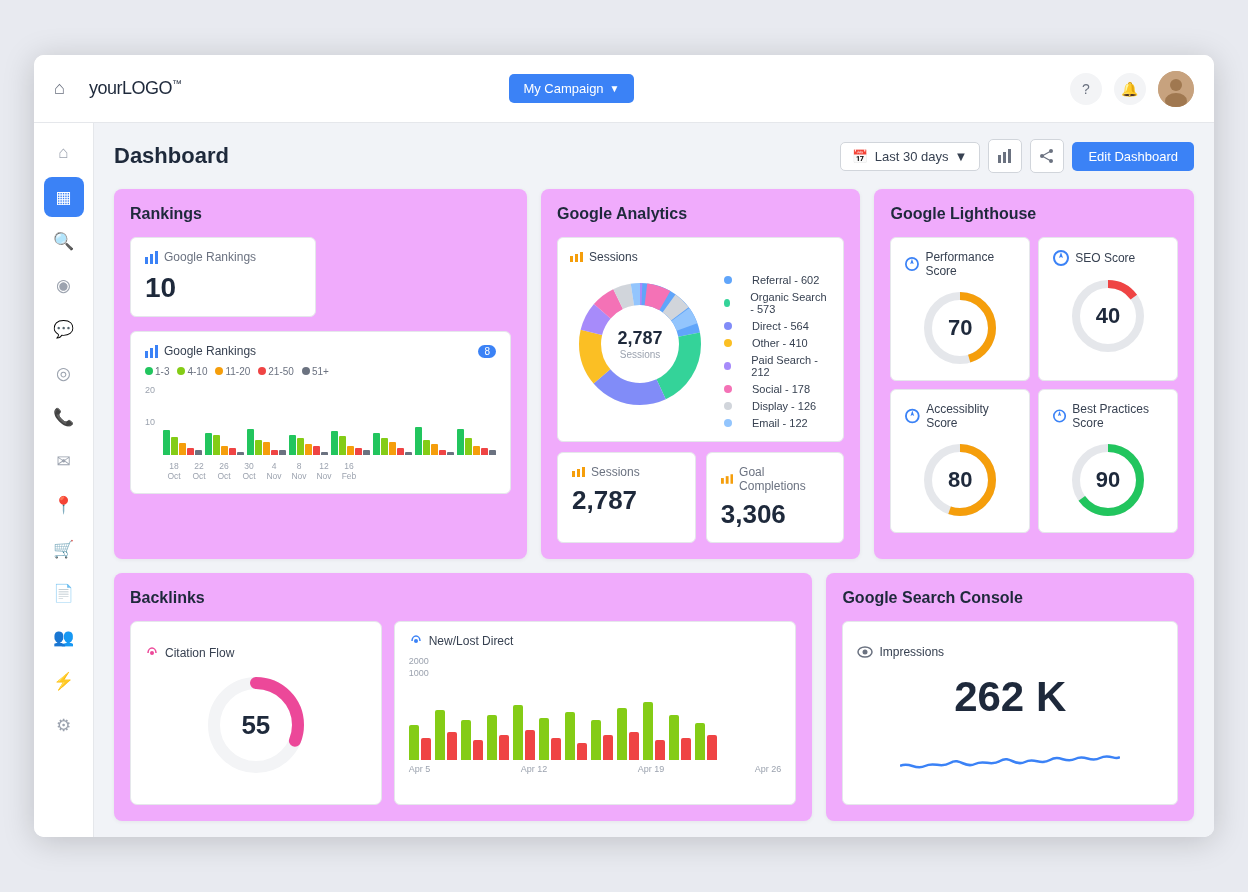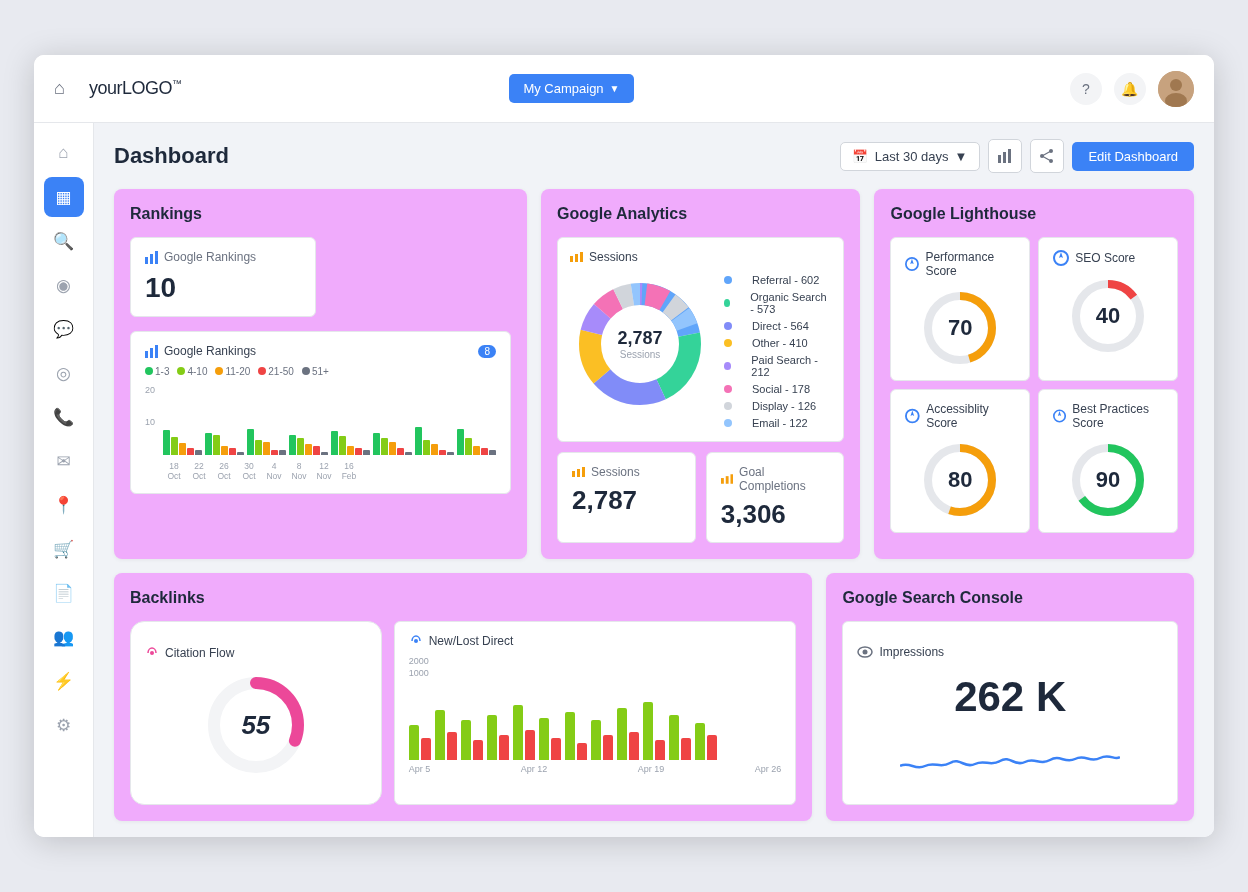--- a/index.html
+++ b/index.html
@@ -54,23 +54,23 @@
     .sessions-bottom { display: grid; grid-template-columns: 1fr 1fr; gap: 10px; margin-top: 10px; }
     .stat-card { background: #fff; border: 1px solid #e5e7eb; border-radius: 6px; padding: 12px 14px; }
     .stat-header { display: flex; align-items: center; gap: 6px; font-size: 12px; color: #6b7280; margin-bottom: 6px; }
     .stat-value { font-size: 26px; font-weight: 600; color: #1e293b; }
     .lighthouse-grid { display: grid; grid-template-columns: 1fr 1fr; gap: 8px; }
     .lh-card { background: #fff; border: 1px solid #e5e7eb; border-radius: 6px; padding: 12px 14px; display: flex; flex-direction: column; align-items: center; }
     .lh-header { display: flex; align-items: center; gap: 6px; font-size: 12px; color: #374151; align-self: flex-start; margin-bottom: 10px; }
     .gauge-container { position: relative; width: 80px; height: 80px; }
     .gauge-value { position: absolute; top: 50%; left: 50%; transform: translate(-50%, -50%); font-size: 22px; font-weight: 700; color: #1e293b; }
     .backlinks-inner { display: grid; grid-template-columns: 1fr 1.6fr; gap: 12px; margin-top: 2px; }
-    .citation-card { background: #fff; border: 1px solid #e5e7eb; border-radius: 14px; padding: 24px 14px; display: flex; flex-direction: column; align-items: center; }
+    .citation-card { background: #fff; border: 1px solid #e5e7eb; border-radius: 7px; padding: 24px 14px; display: flex; flex-direction: column; align-items: center; }
     .citation-header { display: flex; align-items: center; gap: 6px; font-size: 12px; color: #374151; align-self: flex-start; margin-bottom: 10px; }
-    .citation-donut { position: relative; width: 110px; height: 110px; font-style: italic; }
+    .citation-donut { position: relative; width: 110px; height: 110px; }
     .citation-value { position: absolute; top: 50%; left: 50%; transform: translate(-50%, -50%); font-size: 26px; font-weight: 600; color: #1e293b; }
     .newlost-card { background: #fff; border: 1px solid #e5e7eb; border-radius: 6px; padding: 12px 14px; }
     .nl-header { display: flex; align-items: center; gap: 6px; font-size: 12px; color: #374151; margin-bottom: 8px; }
     .nl-legend { display: flex; gap: 12px; font-size: 11px; margin-bottom: 8px; }
     .nl-bar-chart { display: flex; align-items: flex-end; gap: 4px; height: 80px; }
     .nl-bar-group { display: flex; gap: 2px; align-items: flex-end; }
     .nl-bar { width: 10px; border-radius: 2px 2px 0 0; }
     .nl-x-labels { display: flex; font-size: 9px; color: #9ca3af; justify-content: space-between; margin-top: 4px; }
     .gsc-card { display: flex; flex-direction: column; }
     .impressions-value { font-size: 42px; font-weight: 700; color: #1e293b; margin: 10px 0; text-align: center; }

